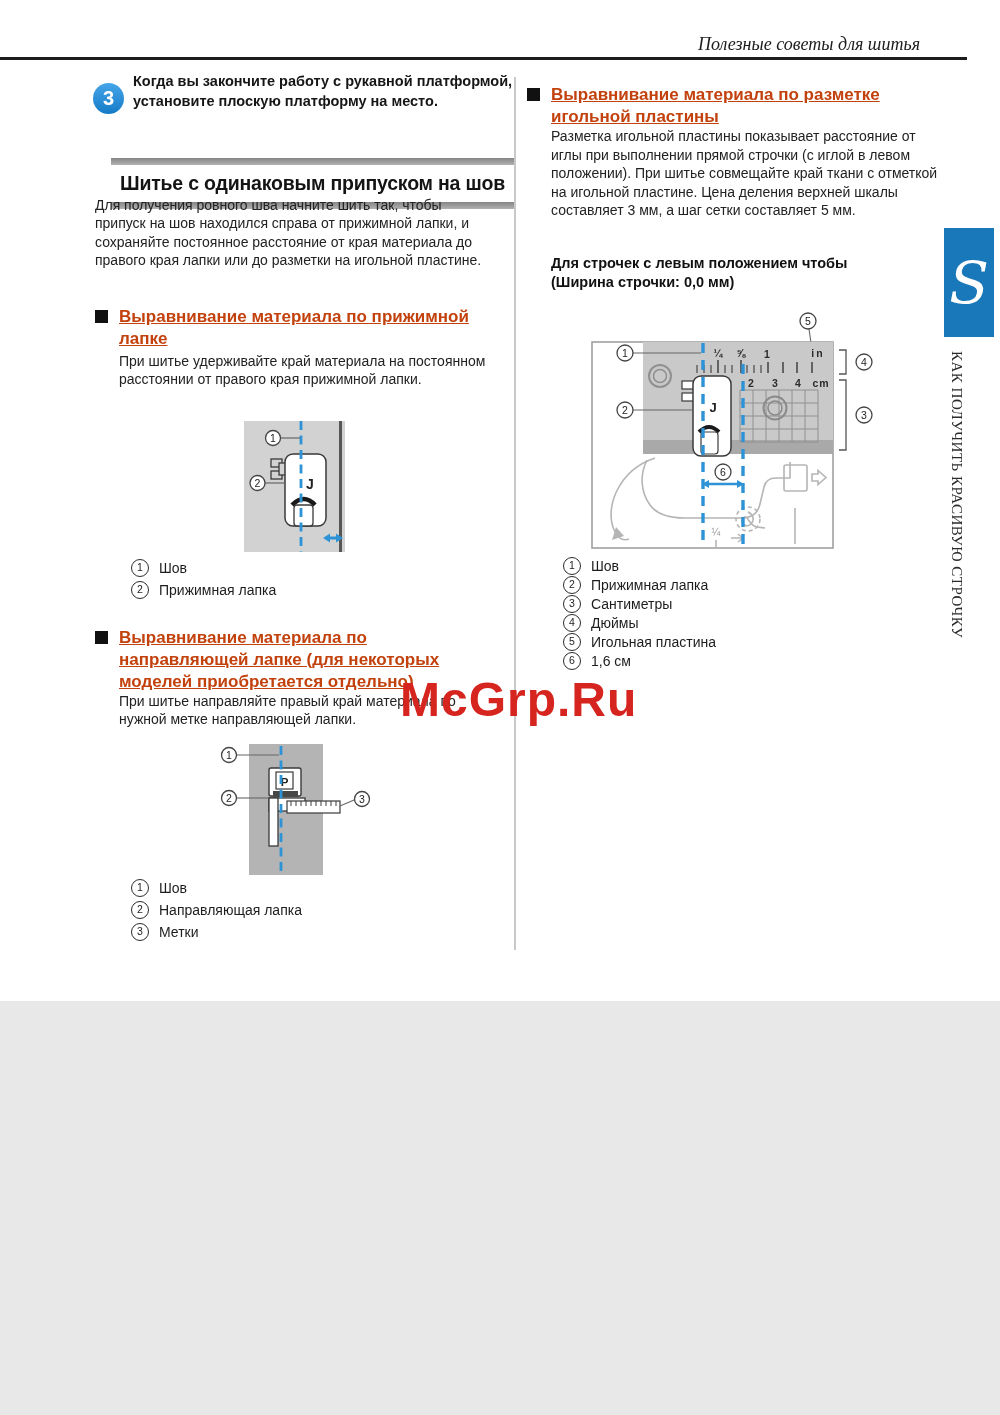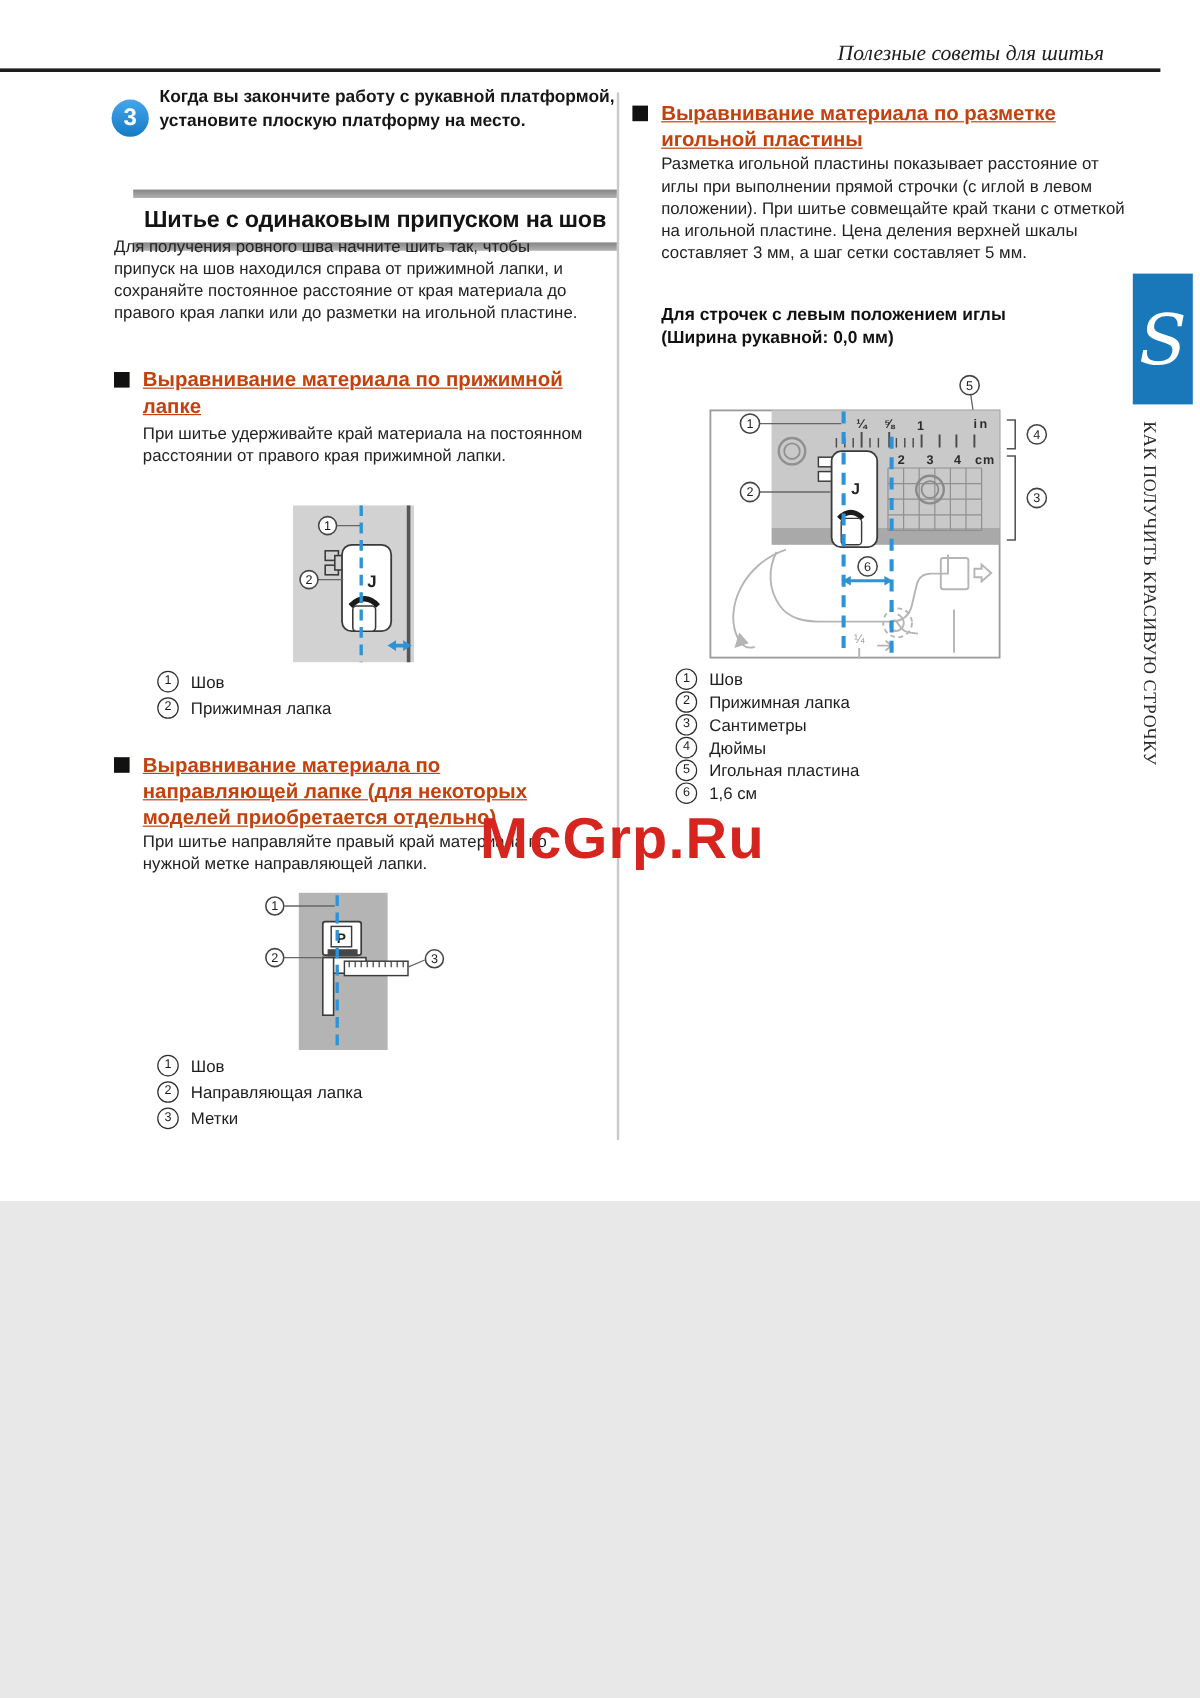--- a/index.html
+++ b/index.html
@@ -190,21 +190,21 @@
       <span class="cnum">3</span>
       <span class="llabel">Метки</span>
     </div>
   </div>
 
   <div class="abs subhead sub3-title">
     <span class="sq"></span>
     <span>Выравнивание материала по разметке игольной пластины</span>
   </div>
   <div class="abs para sub3-body">Разметка игольной пластины показывает расстояние от иглы при выполнении прямой строчки (с иглой в левом положении). При шитье совмещайте край ткани с отметкой на игольной пластине. Цена деления верхней шкалы составляет 3 мм, а шаг сетки составляет 5 мм.</div>
-  <div class="abs sub3-subhead">Для строчек с левым положением иглы (Ширина рукавной: 0,0 мм)</div>
+  <div class="abs sub3-subhead">Для строчек с левым положением чтобы (Ширина строчки: 0,0 мм)</div>
 
   <svg class="abs" style="left:585px;top:312px;" width="305" height="240" viewBox="0 0 305 240">
     <g>
       <line x1="224" y1="17" x2="227" y2="38" stroke="#666" stroke-width="1.1"></line>
       <circle cx="223" cy="9" r="8" fill="#fff" stroke="#444" stroke-width="1.3"></circle>
       <text x="223" y="12.7" class="dn">5</text>
     </g>
     <rect x="7" y="30" width="241" height="206" fill="#fff" stroke="#9a9a9a" stroke-width="1.5"></rect>
     <rect x="58" y="30" width="190" height="98" fill="#c9c9c9"></rect>
     <rect x="58" y="128" width="190" height="14" fill="#a9a9a9"></rect>

